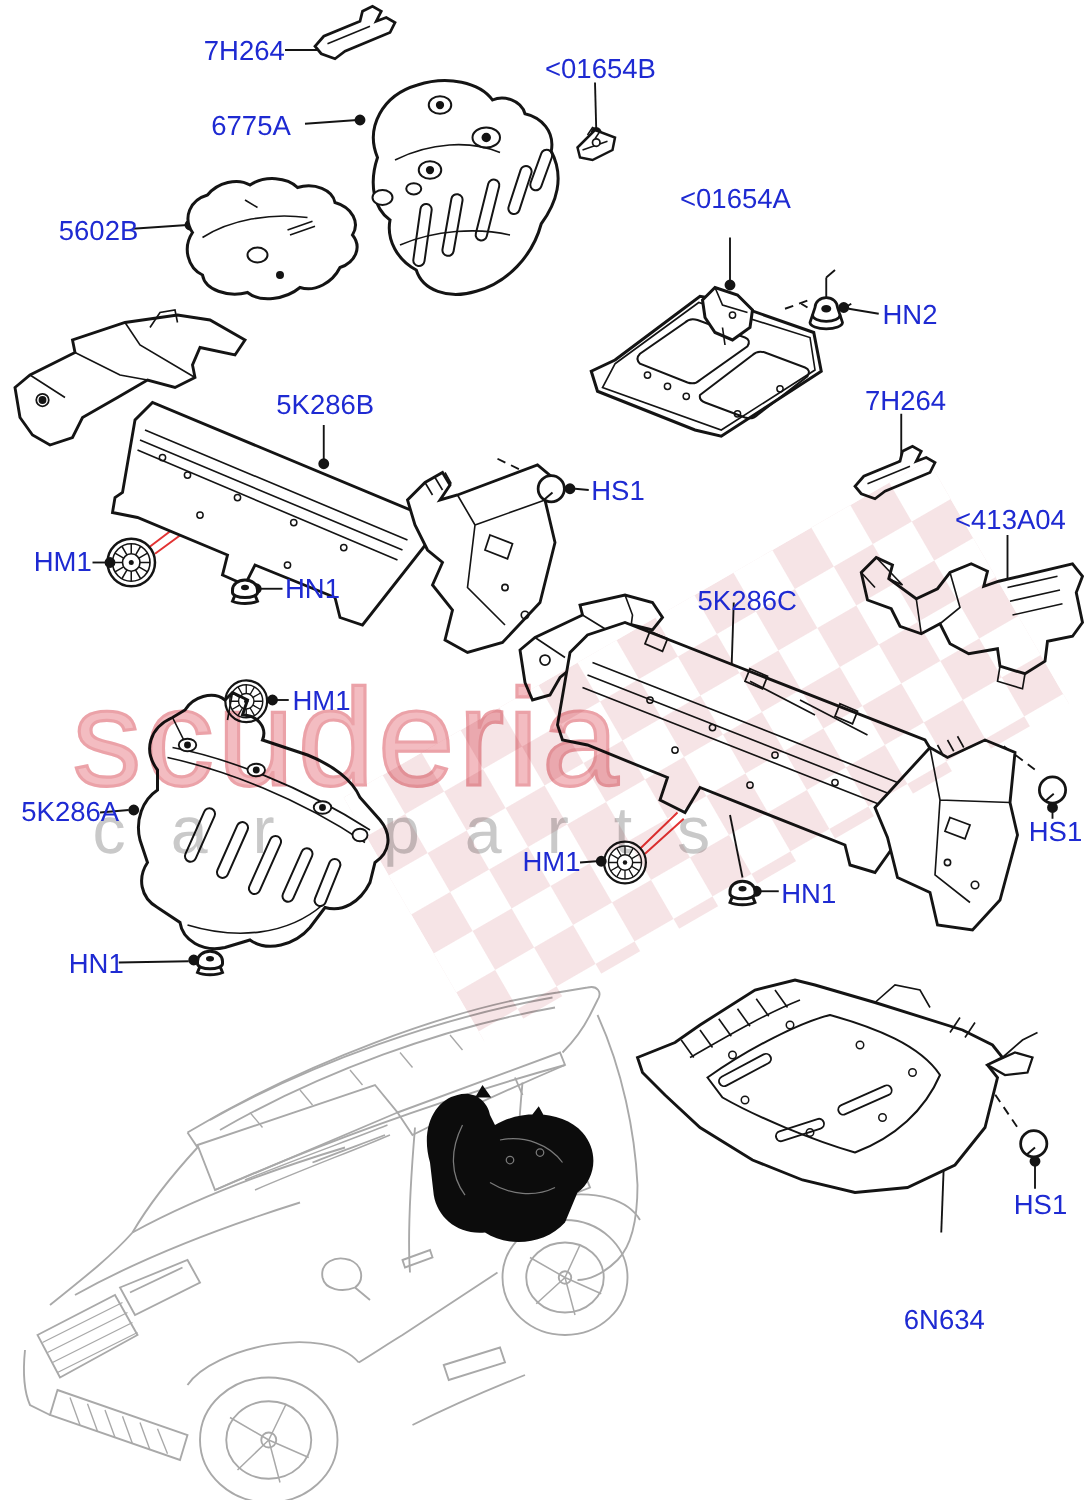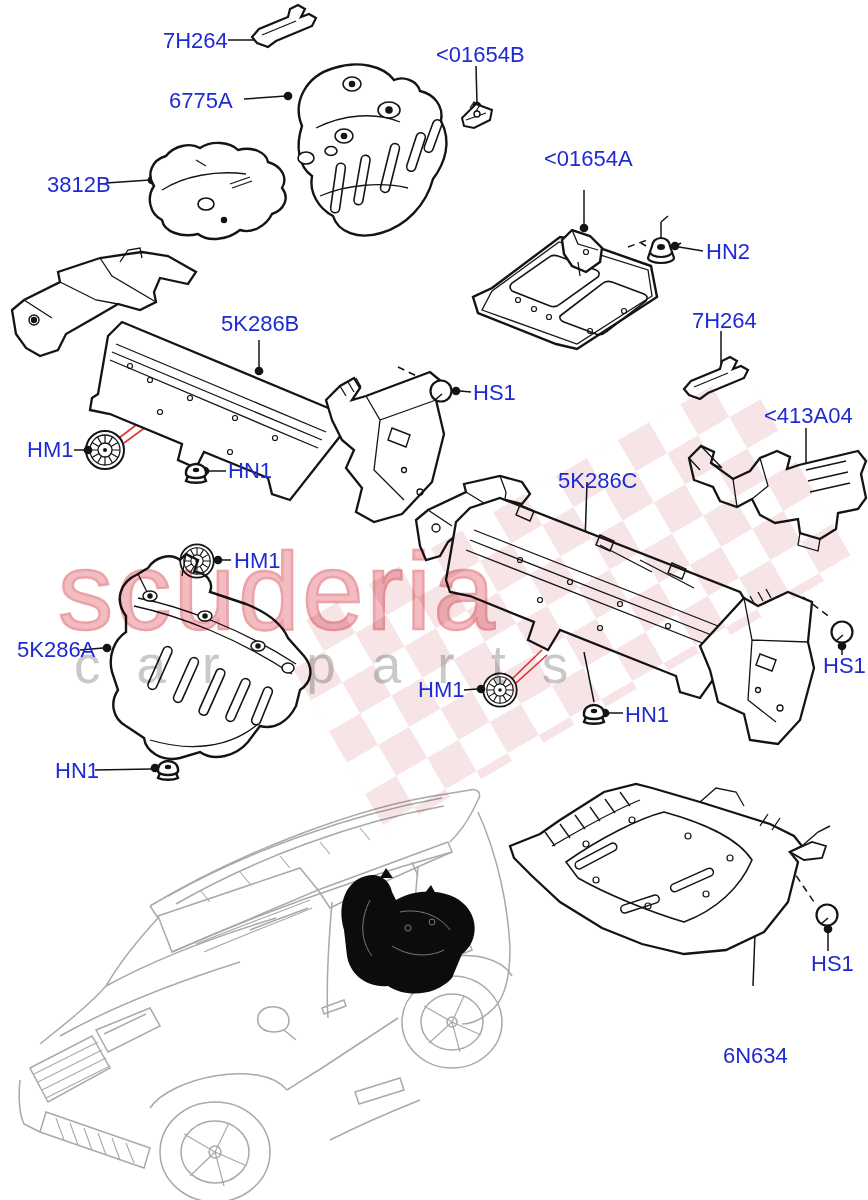--- a/index.html
+++ b/index.html
@@ -331,21 +331,21 @@
   </g>
 </svg>
 
   <div class="wm wm-checker"></div>
   <div class="wm wm-brand">scuderia</div>
   <div class="wm wm-sub">car parts</div>
 
   <div class="lbl" style="left:163px;top:28px">7H264</div>
   <div class="lbl" style="left:169px;top:88px">6775A</div>
   <div class="lbl" style="left:436px;top:42px">&lt;01654B</div>
-  <div class="lbl" style="left:47px;top:172px">3812B</div>
+  <div class="lbl" style="left:47px;top:172px">5602B</div>
   <div class="lbl" style="left:544px;top:146px">&lt;01654A</div>
   <div class="lbl" style="left:706px;top:239px">HN2</div>
   <div class="lbl" style="left:221px;top:311px">5K286B</div>
   <div class="lbl" style="left:692px;top:308px">7H264</div>
   <div class="lbl" style="left:473px;top:380px">HS1</div>
   <div class="lbl" style="left:764px;top:403px">&lt;413A04</div>
   <div class="lbl" style="left:558px;top:468px">5K286C</div>
   <div class="lbl" style="left:27px;top:437px">HM1</div>
   <div class="lbl" style="left:228px;top:458px">HN1</div>
   <div class="lbl" style="left:234px;top:548px">HM1</div>

